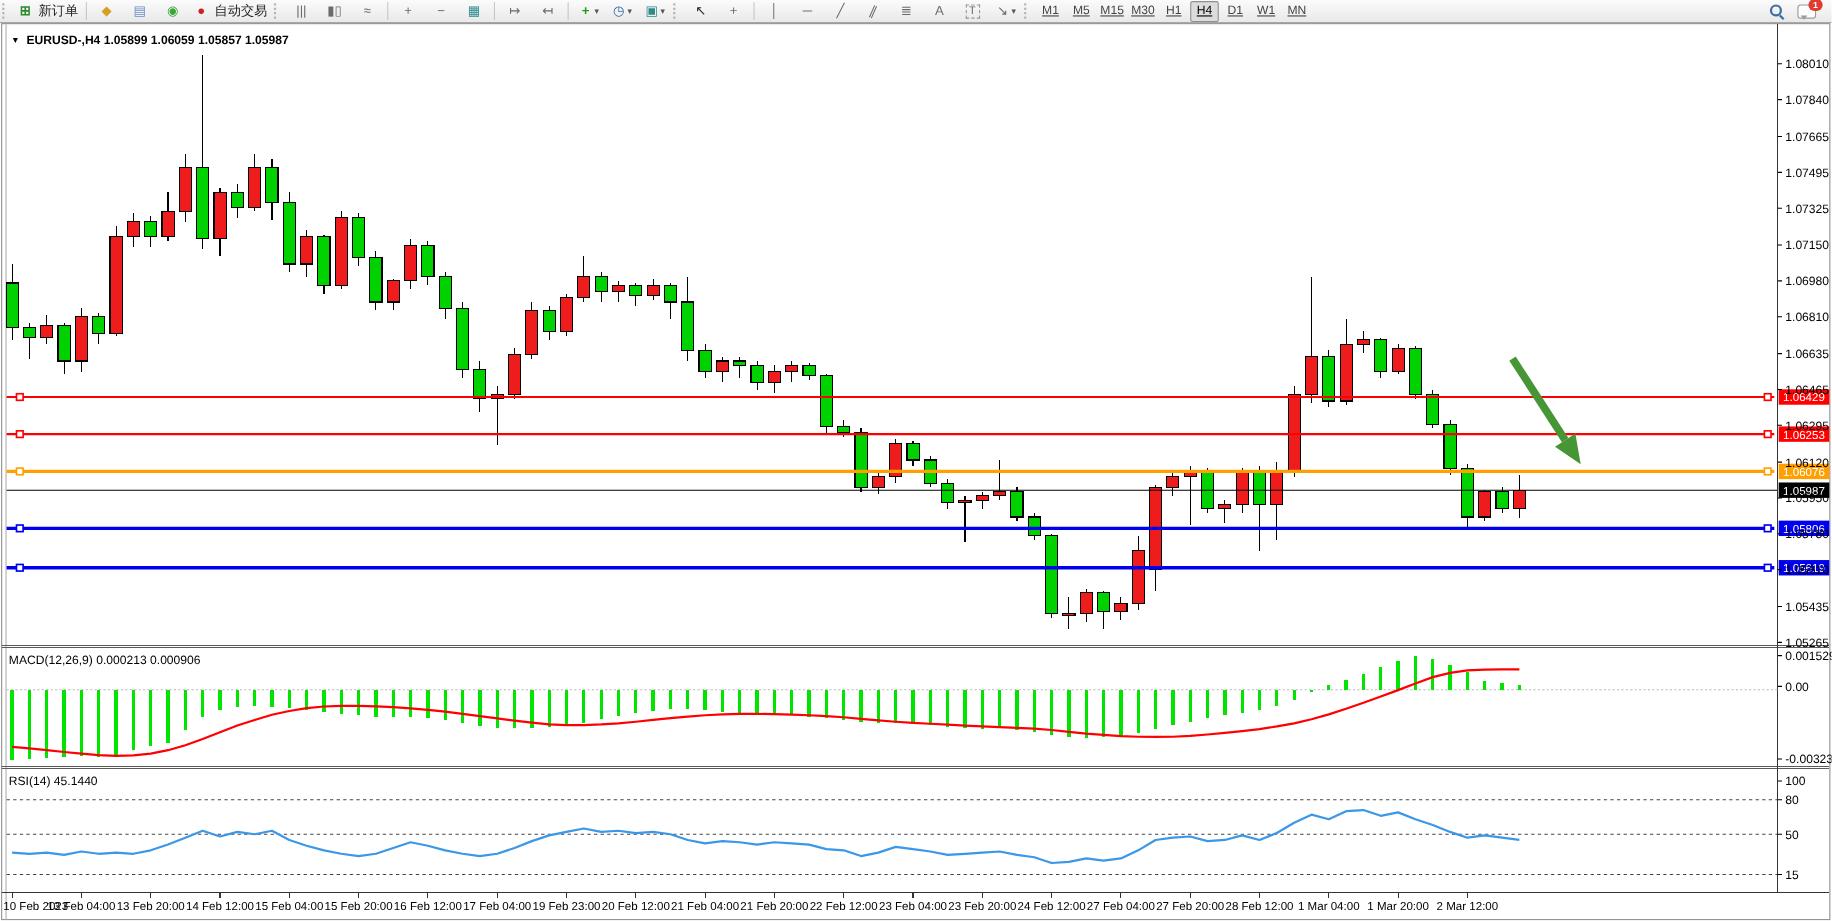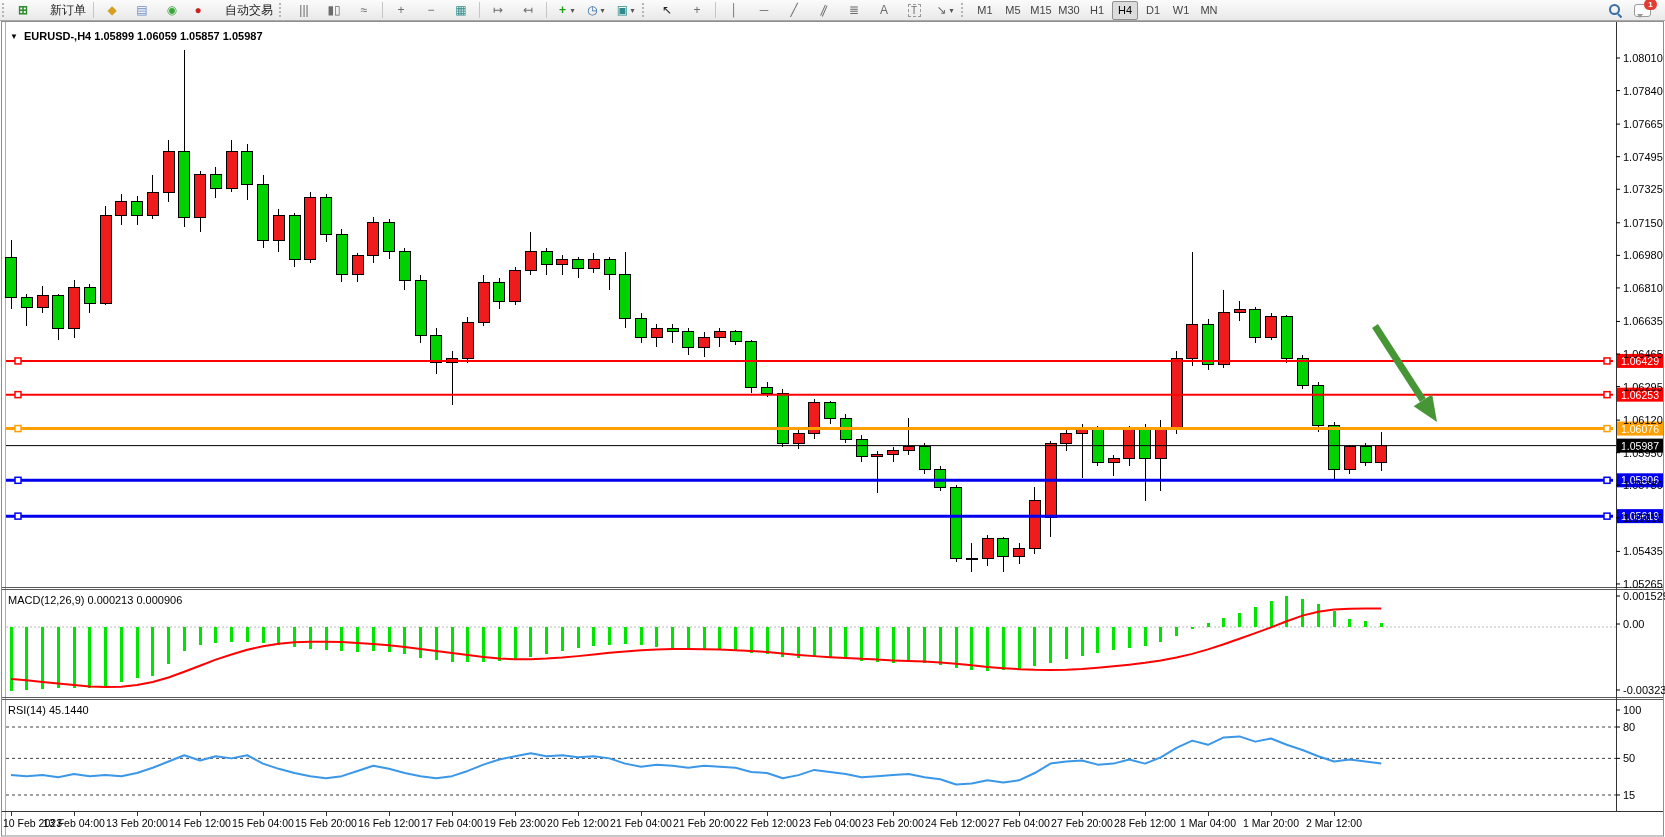--- a/index.html
+++ b/index.html
@@ -7,38 +7,38 @@
        font-family:"Liberation Sans",sans-serif;}
   
   .toolbar{position:absolute;left:0;top:0;width:1665px;height:20px;z-index:5;
     background:linear-gradient(#fbfbfb,#e9e9e9);border-bottom:1px solid #a8a8a8;
     display:flex;align-items:center;font-size:12px;color:#222;}
   .grip{width:4px;height:14px;border-left:2px dotted #b5b5b5;margin:0 4px 0 2px;}
   .vsep{width:1px;height:16px;background:#c6c6c6;margin:0 3px;}
   .tbtn{height:18px;min-width:22px;display:inline-flex;align-items:center;justify-content:center;
     padding:0 2px;margin:0 1px;border:1px solid transparent;border-radius:2px;cursor:default;
     white-space:nowrap;}
-  .tbtn .lbl{margin-left:20px;}
+  .tbtn .lbl{margin-left:5px;}
   .i{display:inline-block;min-width:14px;text-align:center;font-size:12px;line-height:14px;color:#6b6b6b;}
   .caret{font-size:8px;color:#555;margin-left:1px;}
   [data-name="new-order-icon"]{color:#2d8a2d;font-weight:bold;}
   [data-name="gold-diamond-icon"]{color:#d5a021;}
   [data-name="history-center-icon"]{color:#6b8fc9;}
   [data-name="signals-icon"]{color:#3aa63a;}
   [data-name="auto-trading-icon"]{color:#cc2222;}
   [data-name="tile-windows-icon"]{color:#2e8b8b;}
   [data-name="templates-icon"]{color:#2e8b8b;}
   [data-name="indicators-add-icon"]{color:#18a018;font-weight:bold;}
   [data-name="clock-icon"]{color:#3a6ea5;}
   [data-name="cursor-icon"]{color:#222;}
   [data-name="channel-icon"]{display:inline-block;transform:rotate(24deg);}
   [data-name="text-label-icon"]{border:1px dashed #999;font-size:10px;line-height:11px;min-width:11px;}
   .tf{height:17px;min-width:24px;margin:0 1px;border:1px solid transparent;border-radius:2px;
       font-size:11px;color:#444;display:inline-flex;align-items:center;justify-content:center;
-      background:transparent;font-family:"Liberation Sans",sans-serif;}
+      background:transparent;font-family:"Liberation Sans",sans-serif;text-decoration:underline;}
   .tf.active{background:#dcdcdc;border:1px solid #8f8f8f;color:#000;}
   .spacer{flex:1;}
   .mag{position:relative;width:16px;height:16px;display:inline-block;}
   .mag::before{content:"";position:absolute;left:2px;top:2px;width:7px;height:7px;
     border:2px solid #3a6ea5;border-radius:50%;}
   .mag::after{content:"";position:absolute;left:11px;top:11px;width:5px;height:2px;
     background:#3a6ea5;transform:rotate(45deg);transform-origin:left center;}
   .bubble{position:relative;width:15px;height:11px;display:inline-block;margin-right:10px;
     border:1px solid #9a9a9a;border-radius:3px;background:#fdfdfd;}
   .bubble::after{content:"";position:absolute;left:2px;bottom:-5px;border:3px solid transparent;

